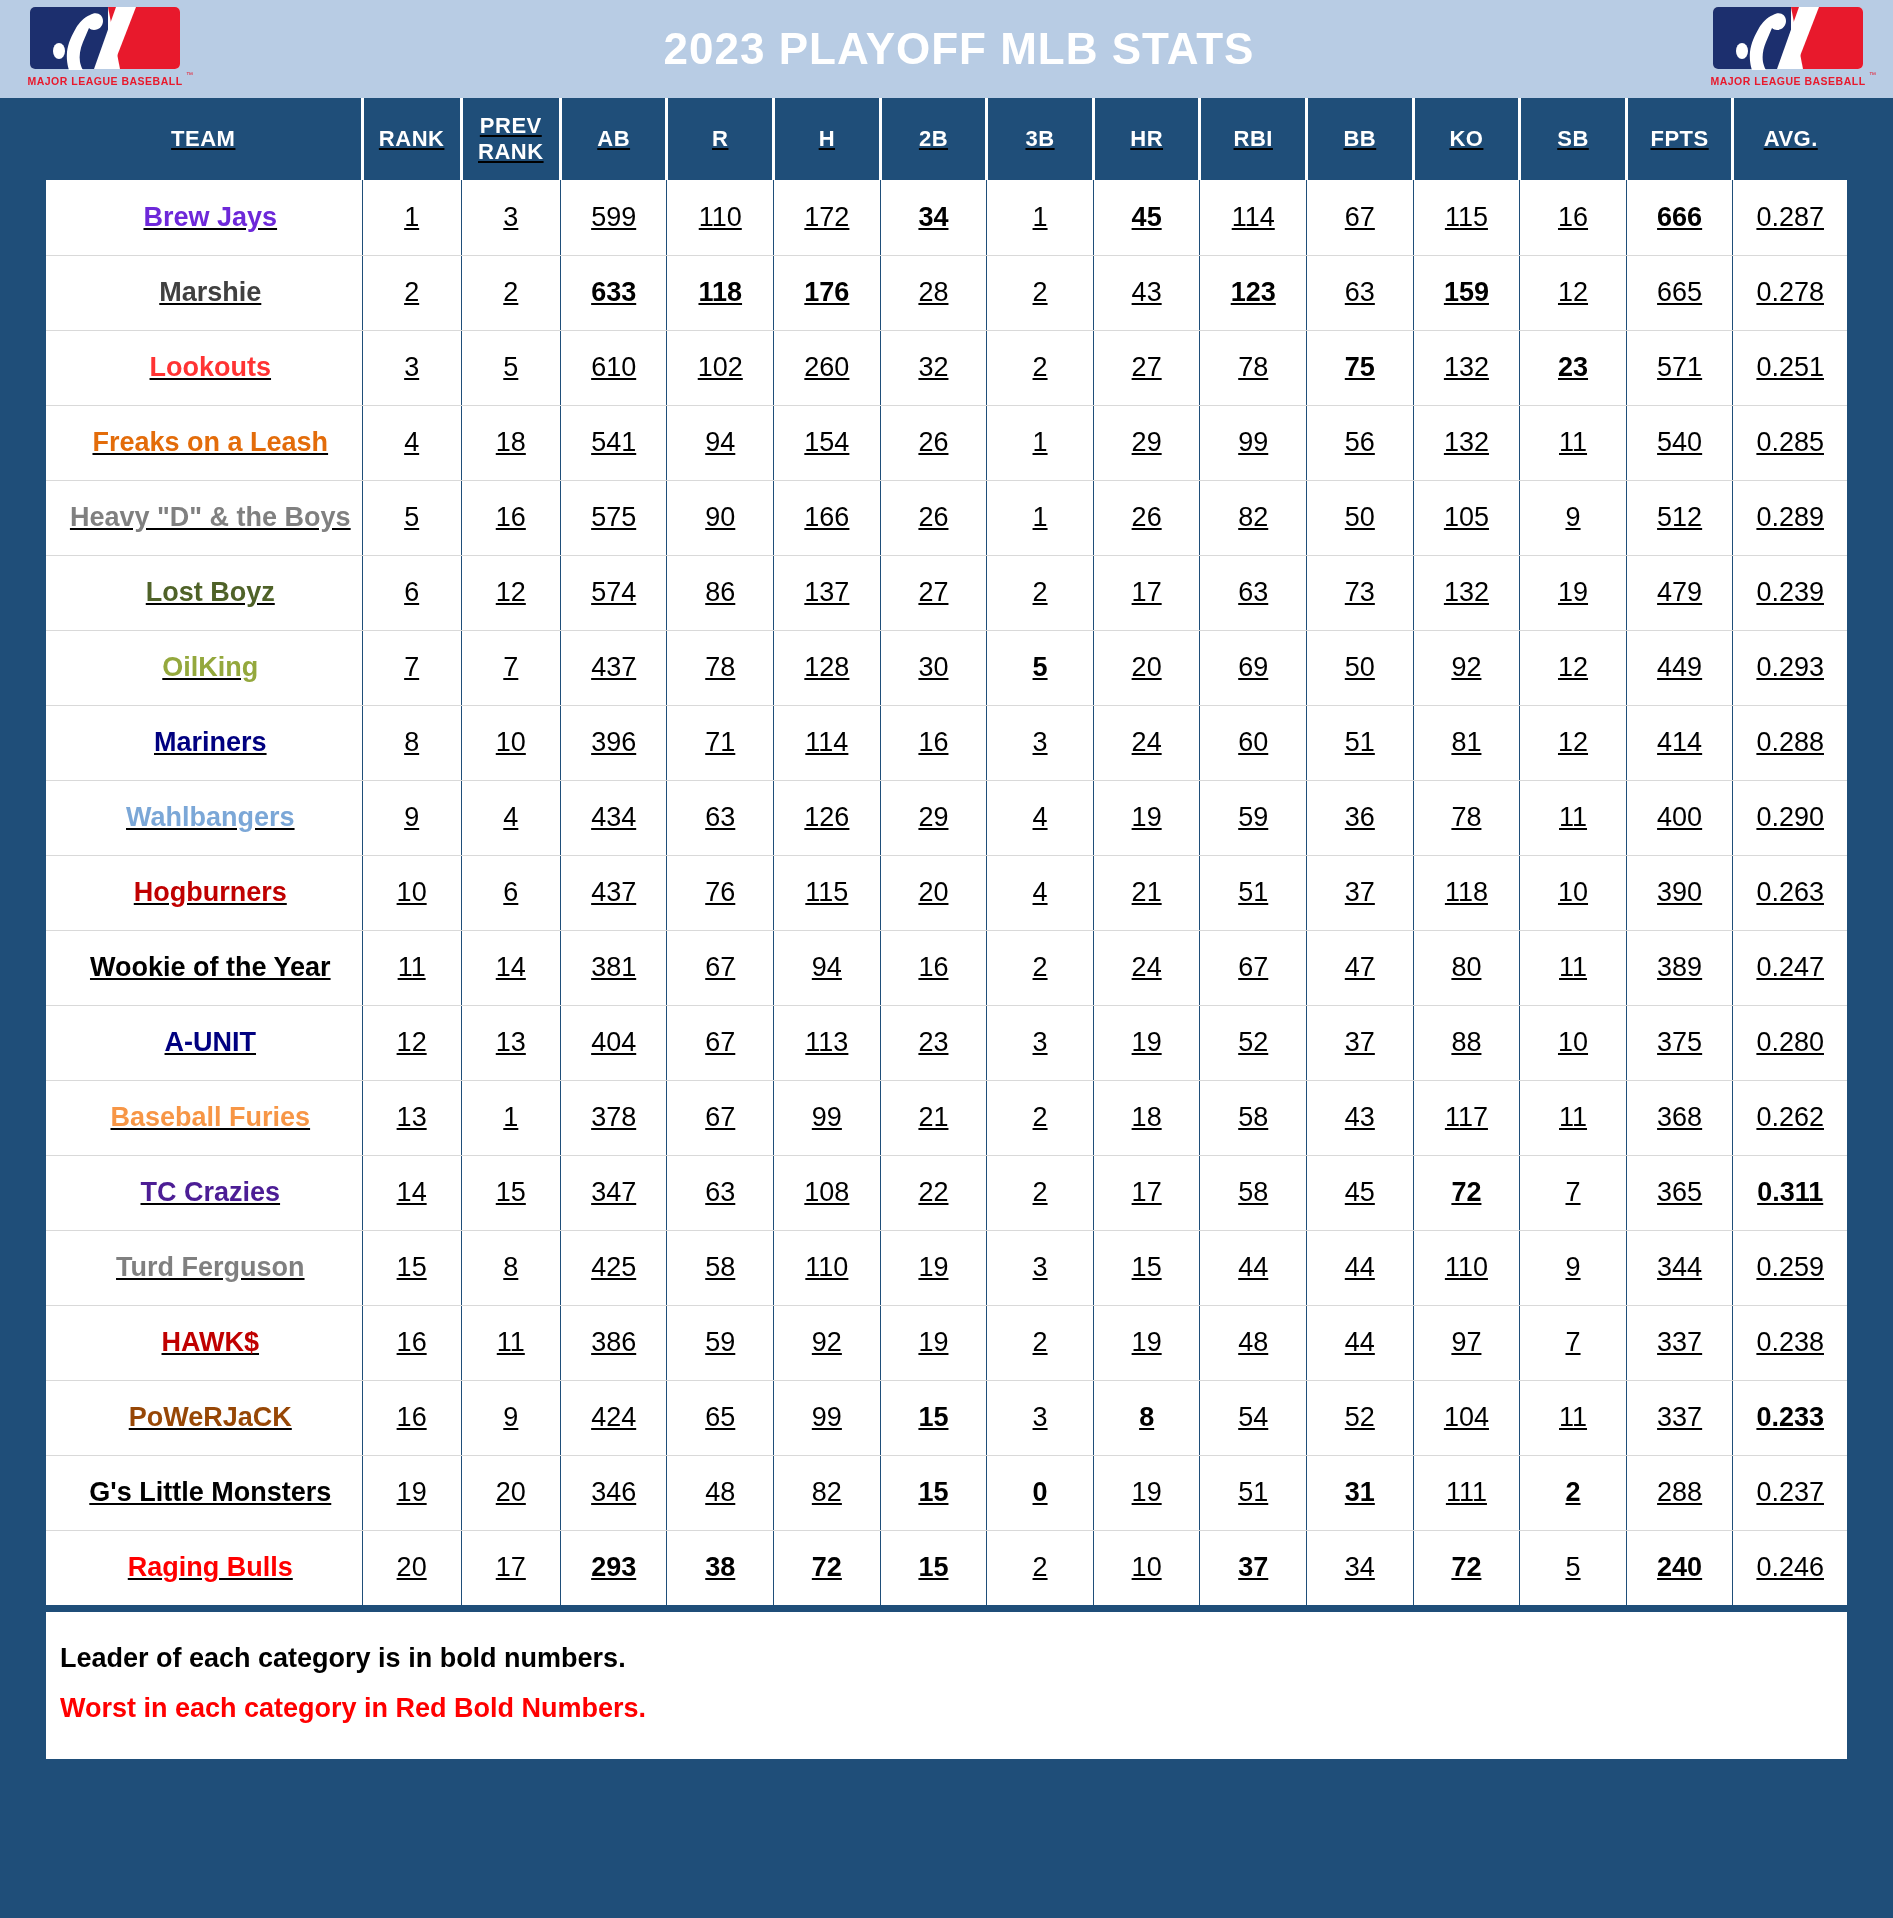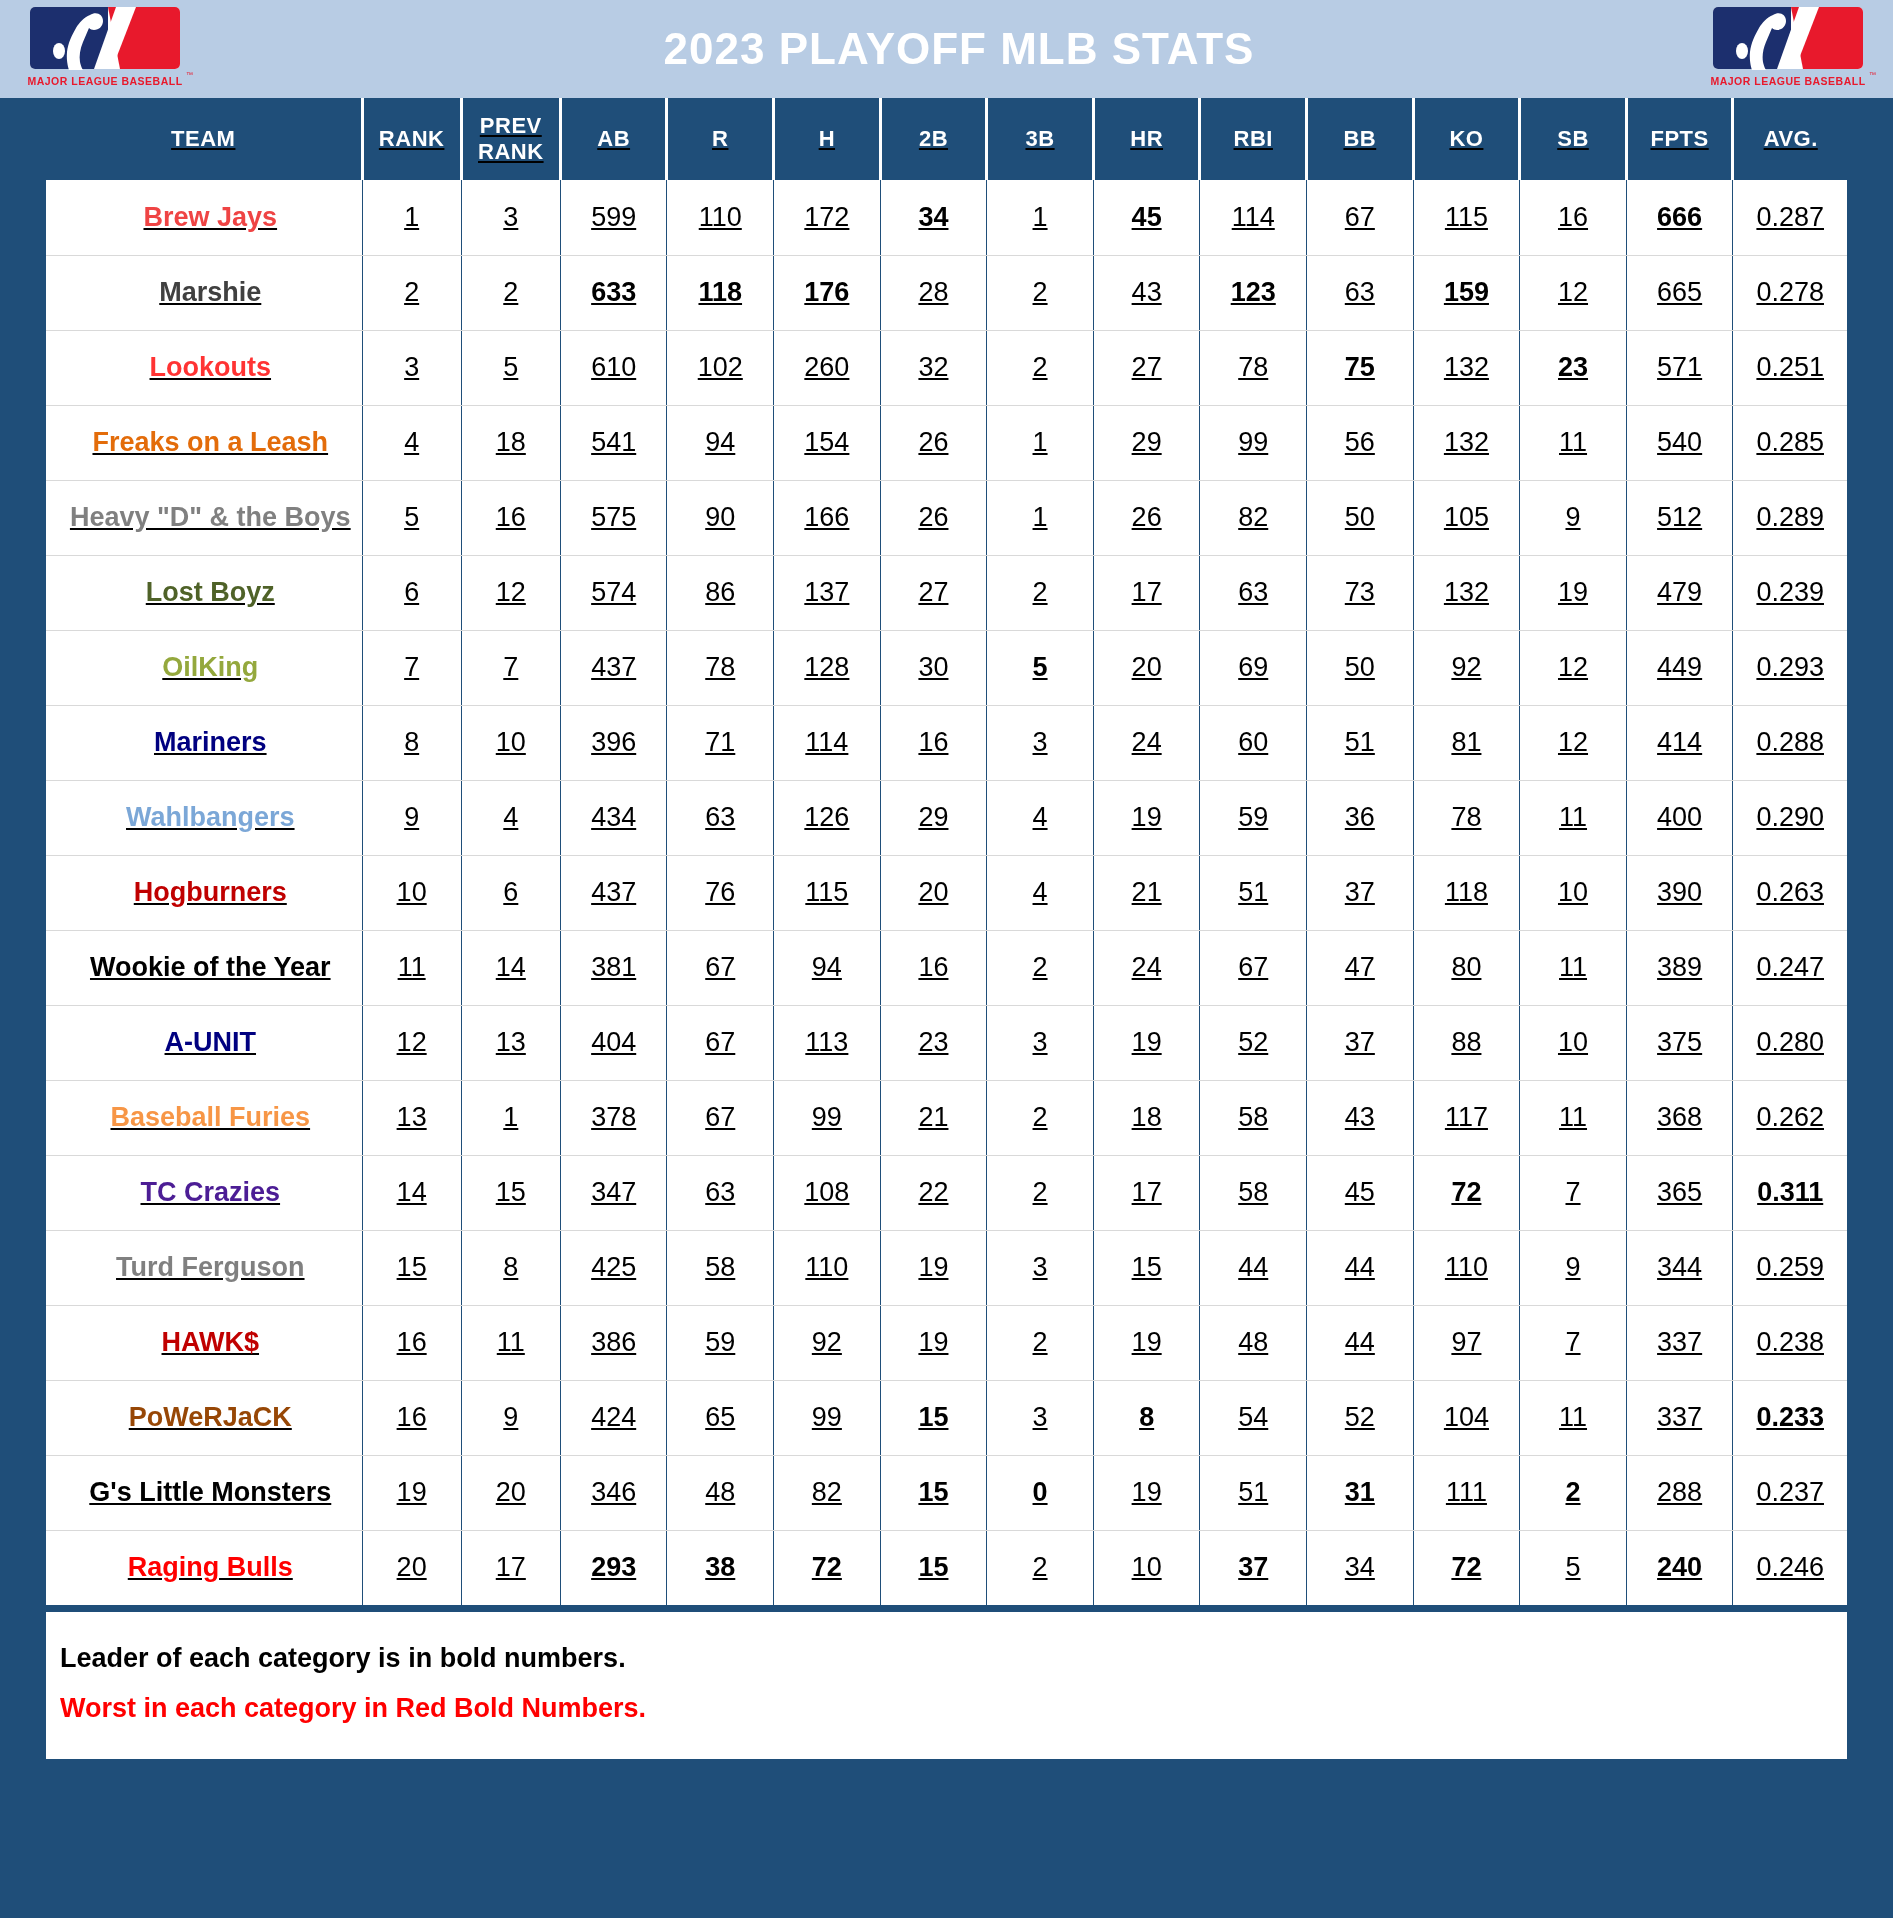--- a/index.html
+++ b/index.html
@@ -167,21 +167,21 @@
             <th>RBI</th>
             <th>BB</th>
             <th>KO</th>
             <th>SB</th>
             <th>FPTS</th>
             <th>AVG.</th>
           </tr>
       </thead>
       <tbody id="table-body">
           <tr>
-            <td class="team" style="color: #ef4444;">Brew Jays</td>
+            <td class="team" style="color: #6d28d9;">Brew Jays</td>
             <td>1</td>
             <td>3</td>
             <td>599</td>
             <td>110</td>
             <td>172</td>
             <td class="bold">34</td>
             <td>1</td>
             <td class="bold">45</td>
             <td>114</td>
             <td>67</td>

